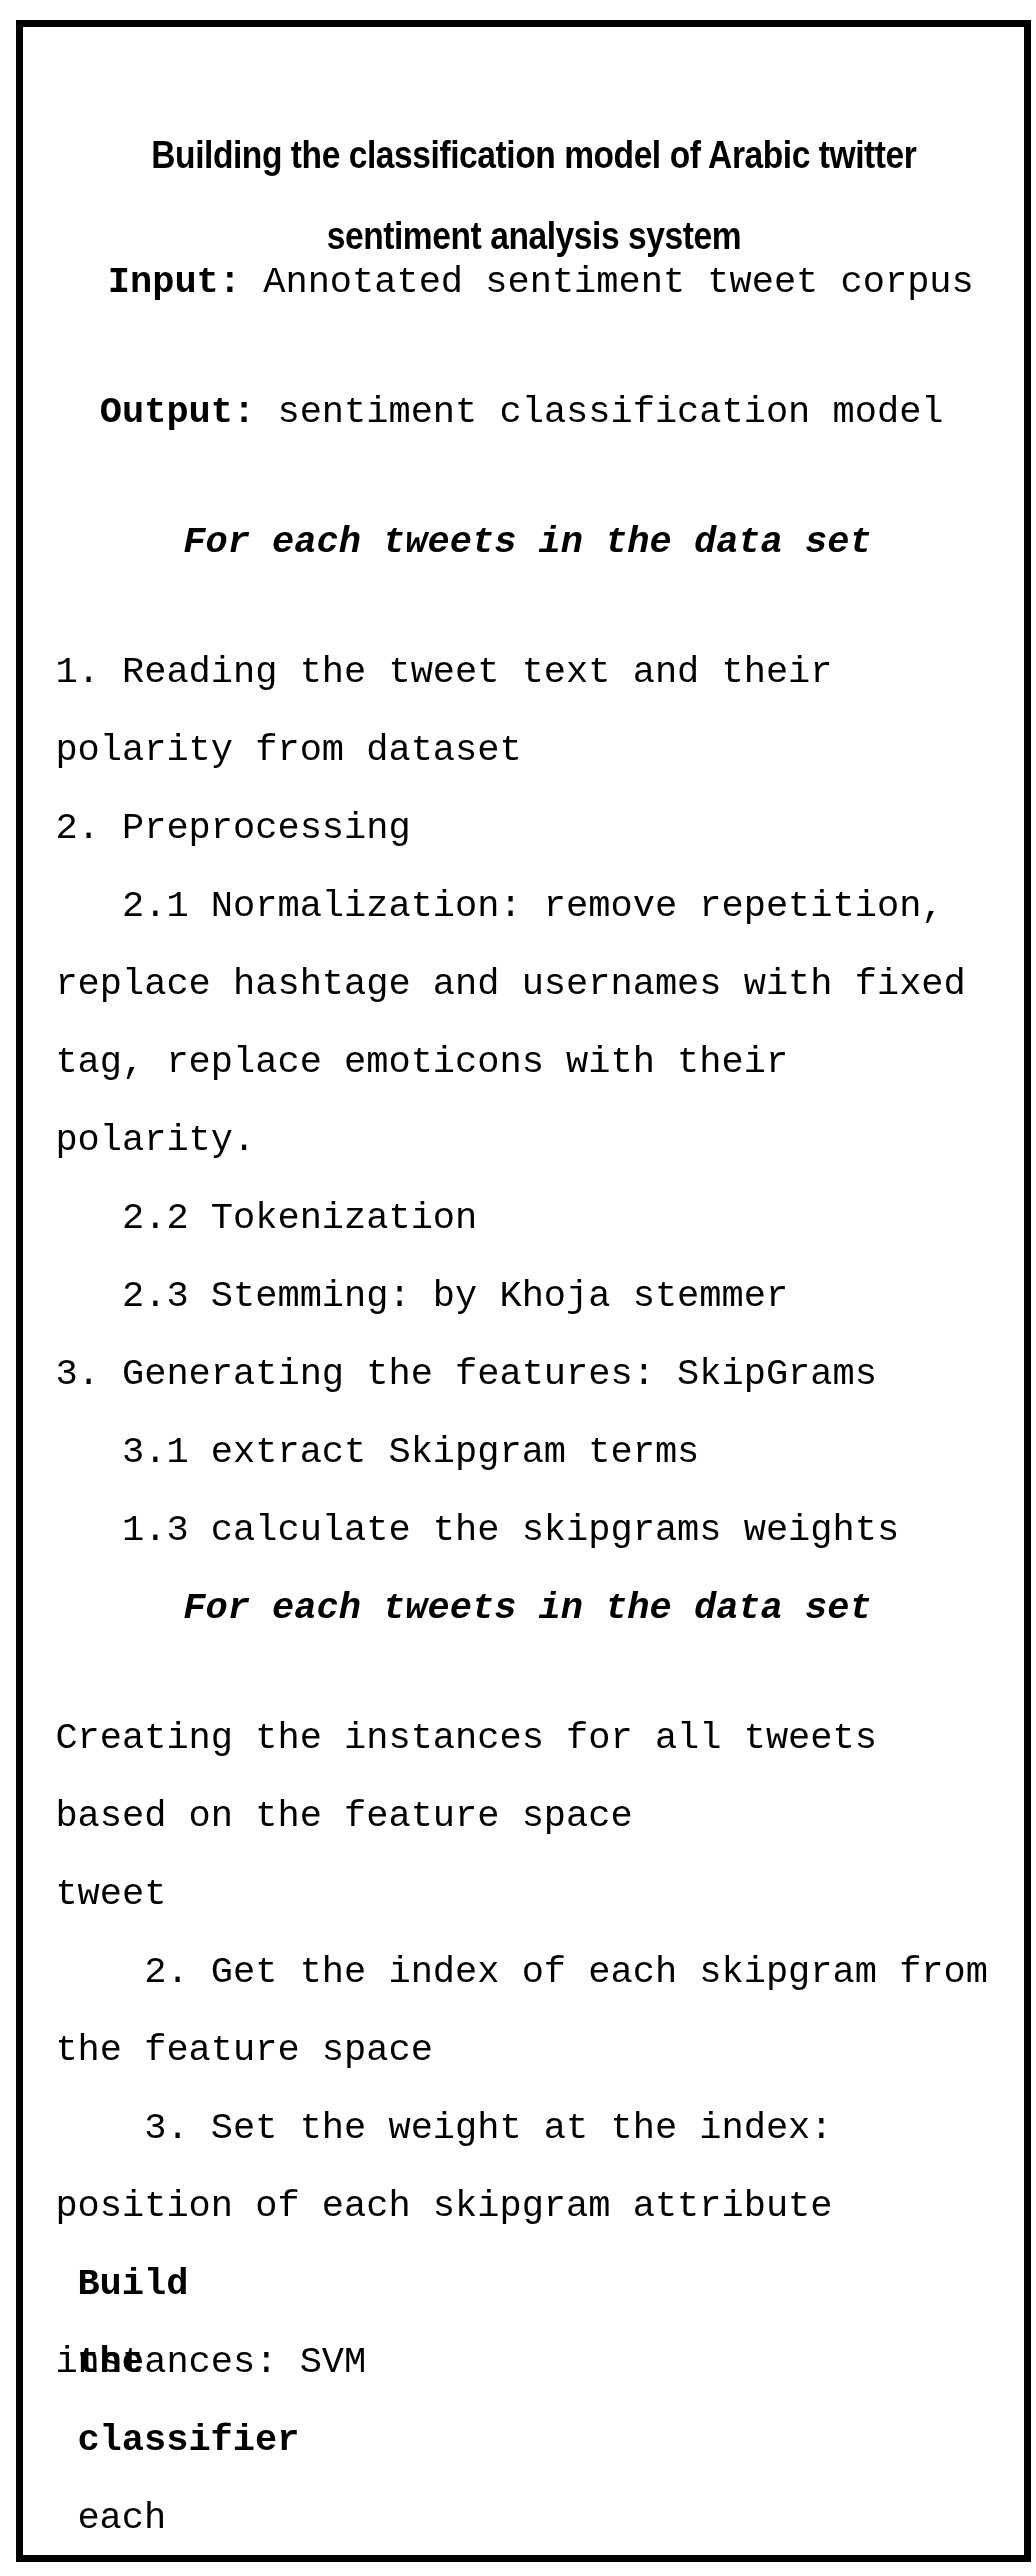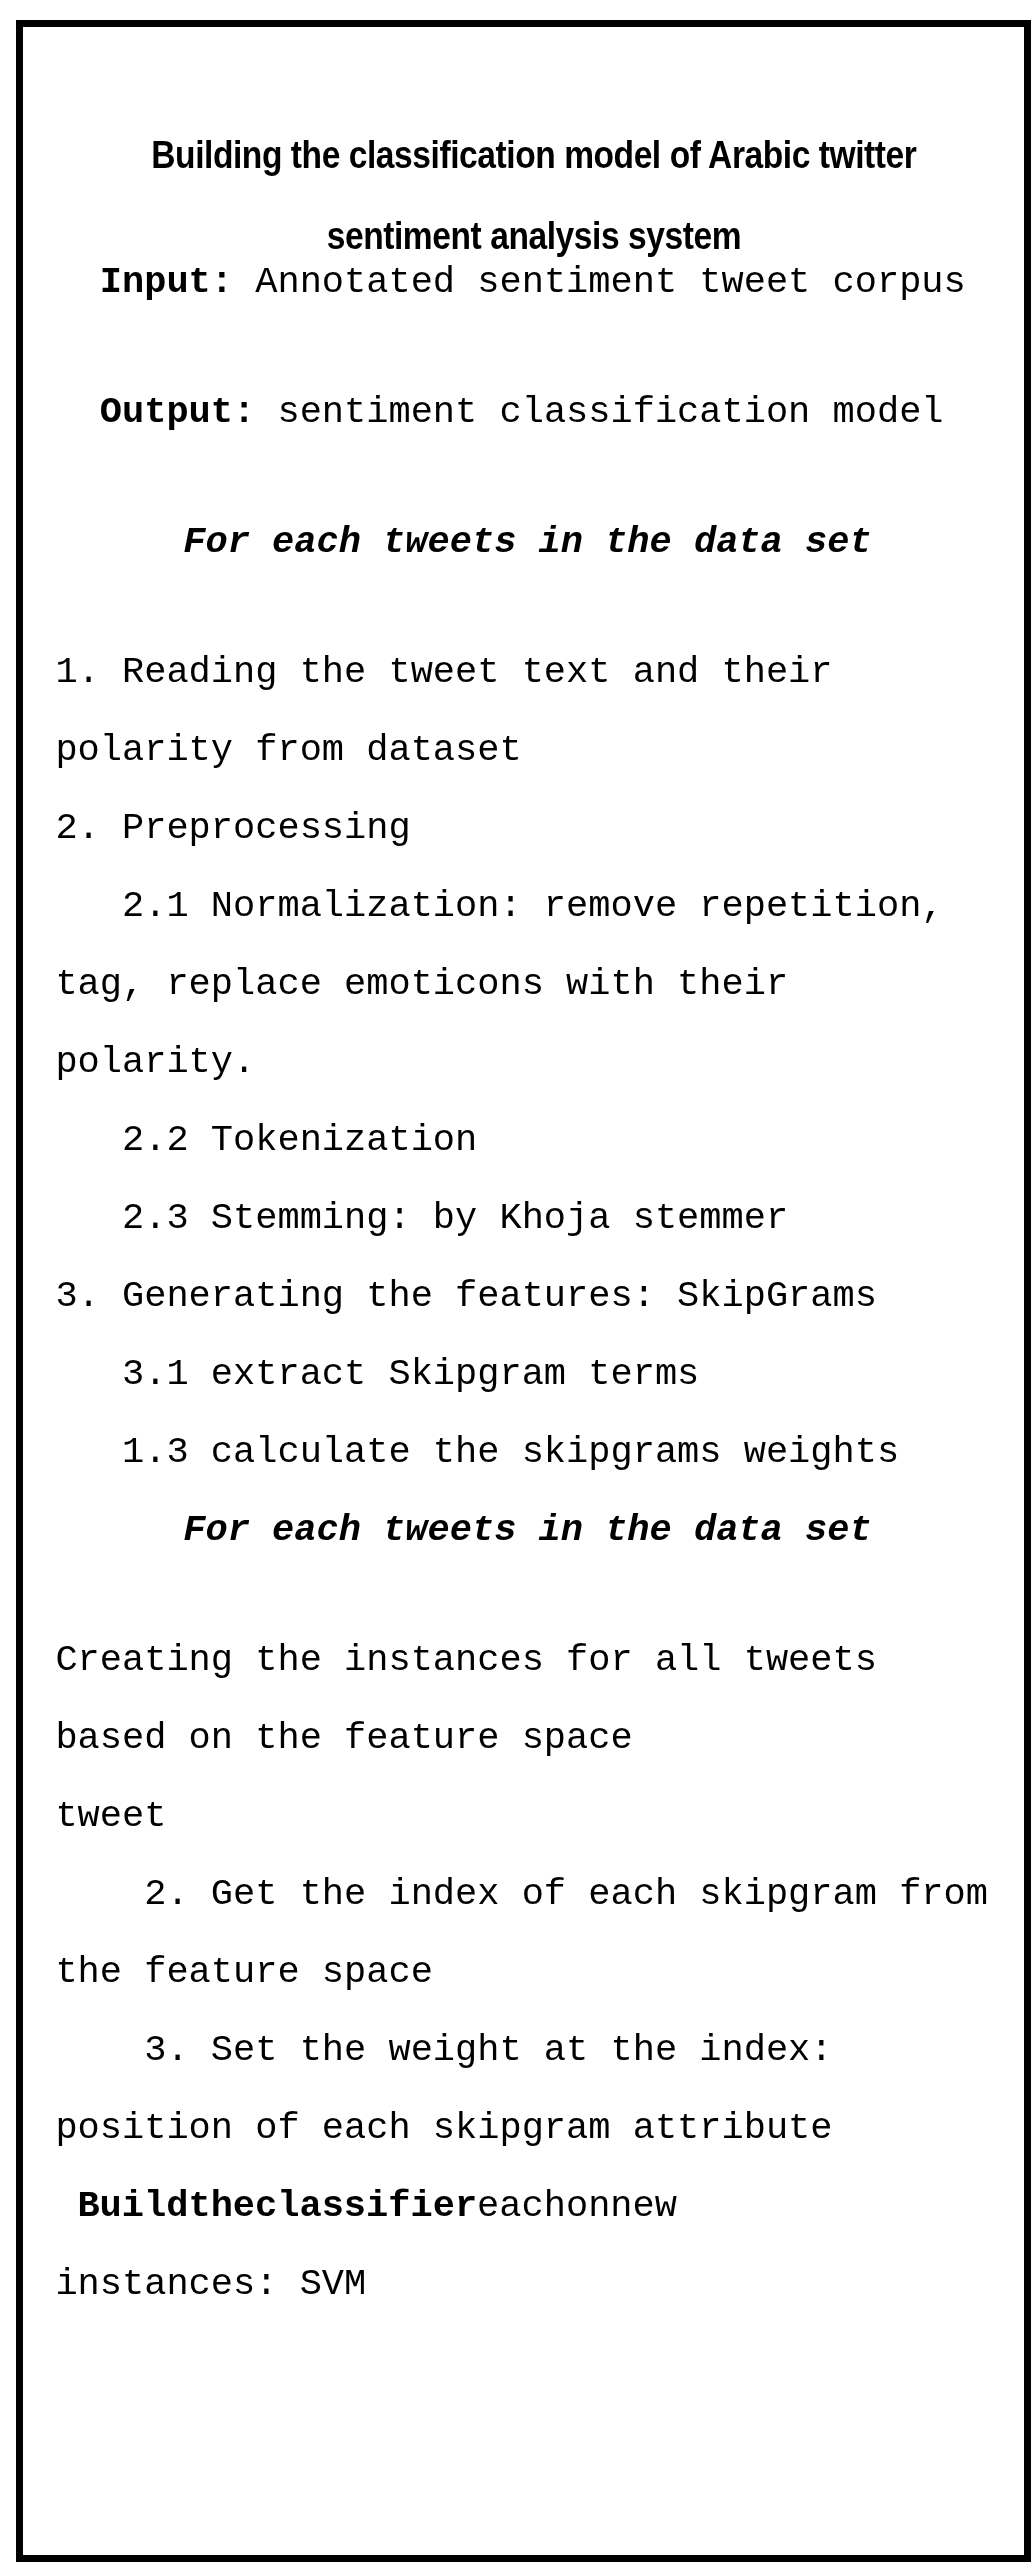--- a/index.html
+++ b/index.html
@@ -45,27 +45,28 @@
     font: bold 39px/81px "Liberation Sans", sans-serif;
     letter-spacing: -0.5px;
   }
   .ctr {
     text-align: center;
     padding-left: 8px;
   }
   .b  { font-weight: bold; }
   .bi { font-weight: bold; font-style: italic; }
   .u  { border-bottom: 4.4px solid #000000; }
-  .gap-t  { margin-top: 48px; }
+  .gap-t  { margin-top: 48px; margin-left: 8px; }
   .gap    { margin-top: 52px; }
   .mt-sm  { margin-top: 6.6px; }
   .justify {
     display: flex;
-    justify-content: flex-start;
+    justify-content: space-between;
     padding: 0 11px 0 54px;
+    flex-direction: column;
   }
   .justify span { white-space: pre; }
 </style>
 </head>
 <body>
 
 <div class="frame">
 
   <div class="title-line mt-sm">
     <span>Building the classification model of Arabic twitter</span>
@@ -77,20 +78,21 @@
   <div class="line gap-t"><span class="b">  Input:</span><span> Annotated sentiment tweet corpus</span></div>
 
   <div class="line gap"><span class="b">  Output:</span><span> sentiment classification model</span></div>
 
   <div class="line ctr bi gap">For each tweets in the data set</div>
 
   <div class="line gap">1. Reading the tweet text and their</div>
   <div class="line">polarity from dataset</div>
   <div class="line">2. Preprocessing</div>
   <div class="line">   2.1 Normalization: remove repetition,</div>
+  <div class="line">replace hashtage and usernames with fixed</div>
   <div class="line">tag, replace emoticons with their</div>
   <div class="line">polarity.</div>
   <div class="line">   2.2 Tokenization</div>
   <div class="line">   2.3 Stemming: by Khoja stemmer</div>
   <div class="line">3. Generating the features: SkipGrams</div>
   <div class="line">   3.1 extract Skipgram terms</div>
   <div class="line">   1.3 calculate the skipgrams weights</div>
 
   <div class="line ctr bi">For each tweets in the data set</div>
 

